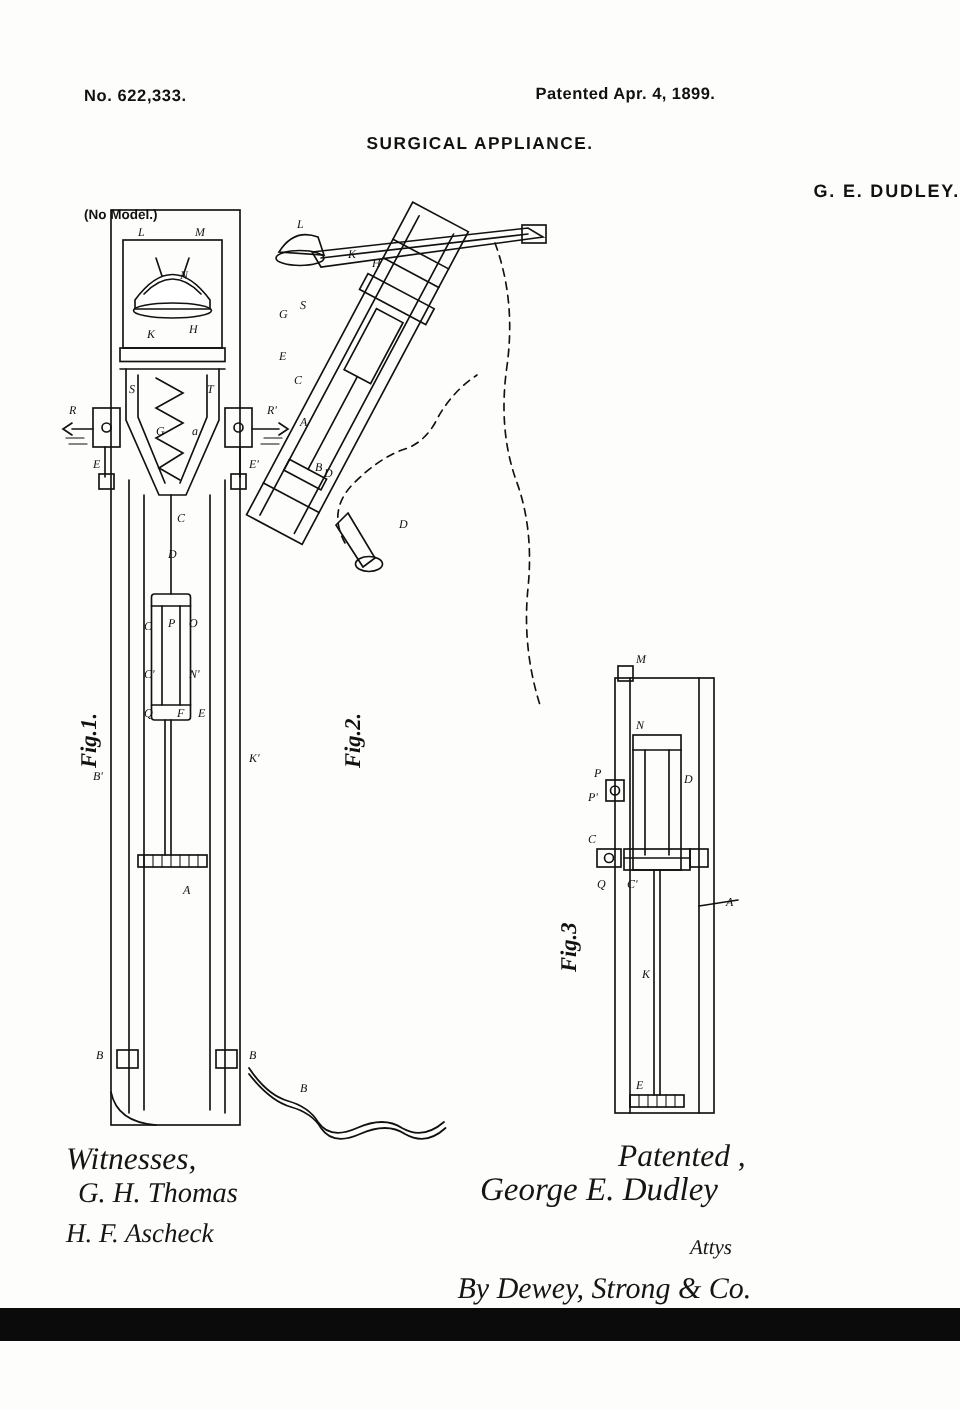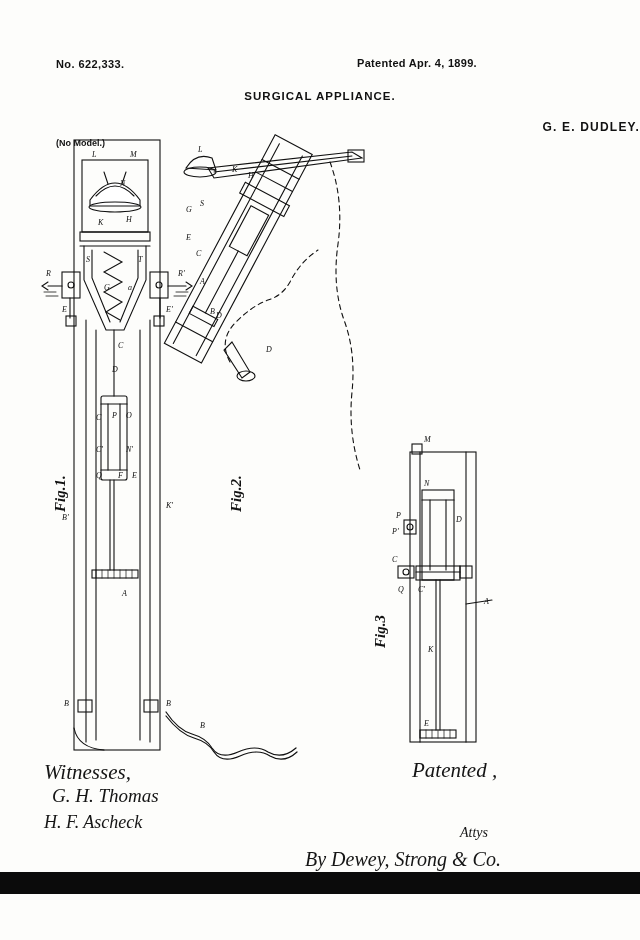--- a/index.html
+++ b/index.html
@@ -338,17 +338,18 @@
   </svg>
 
   <div class="figlabel" style="left:52px; top:512px;">Fig.1.</div>
   <div class="figlabel" style="left:228px; top:512px;">Fig.2.</div>
   <div class="figlabel" style="left:372px; top:648px;">Fig.3</div>
 
   <div class="script sig-witness-head">Witnesses,</div>
   <div class="script sig-w1">G. H. Thomas</div>
   <div class="script sig-w2">H. F. Ascheck</div>
   <div class="script sig-inventor-head">Patented ,</div>
+  <div class="script sig-inv">George E. Dudley</div>
   <div class="script sig-by">By  Dewey, Strong &amp; Co.</div>
   <div class="script sig-atty">Attys</div>
 
   <div class="bottom-bar"></div>
 </div>
 
 </body></html>

